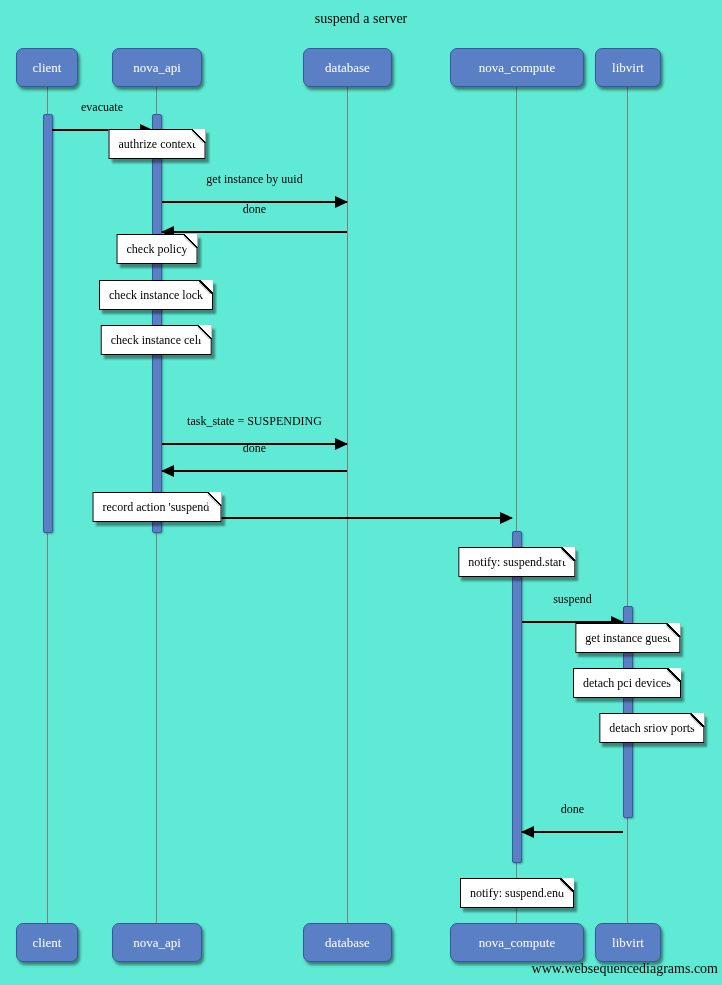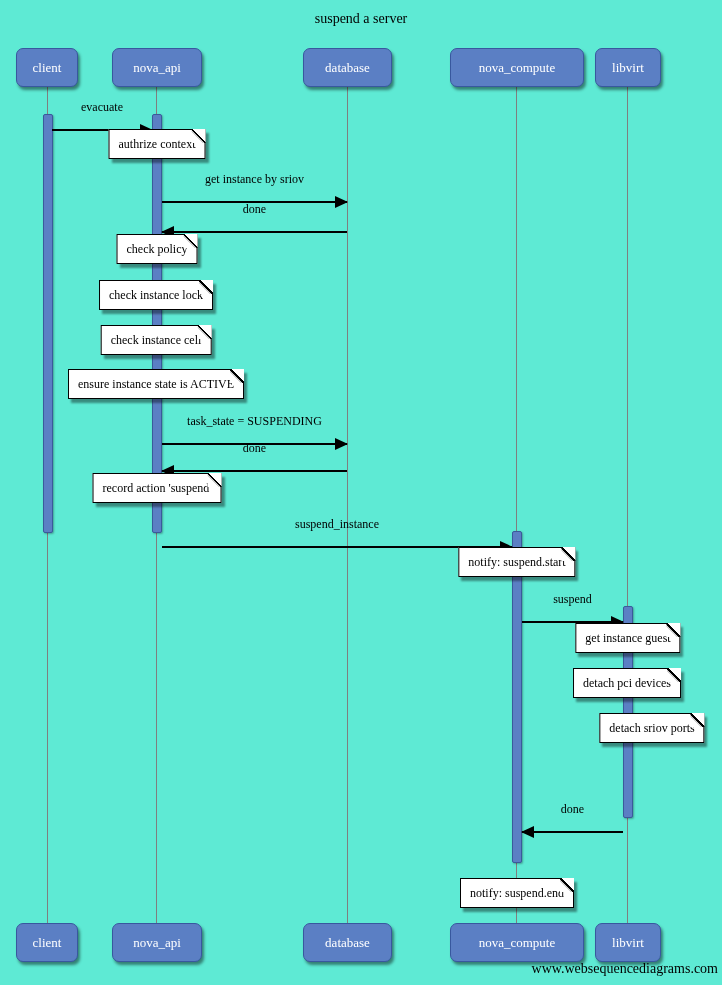--- a/index.html
+++ b/index.html
@@ -92,21 +92,21 @@
     </div>
 
   <div class="msg" style="left:52px;top:100px;width:100px;">
     <div class="msg-label">evacuate</div>
     <div class="msg-line">
         <div class="arrow right"></div>
       </div>
   </div>
 
   <div class="msg" style="left:162px;top:172px;width:185px;">
-    <div class="msg-label">get instance by sriov</div>
+    <div class="msg-label">get instance by uuid</div>
     <div class="msg-line">
         <div class="arrow right"></div>
       </div>
   </div>
 
   <div class="msg" style="left:162px;top:202px;width:185px;">
     <div class="msg-label">done</div>
     <div class="msg-line">
         <div class="arrow left"></div>
       </div>
@@ -120,21 +120,20 @@
   </div>
 
   <div class="msg" style="left:162px;top:441px;width:185px;">
     <div class="msg-label">done</div>
     <div class="msg-line">
         <div class="arrow left"></div>
       </div>
   </div>
 
   <div class="msg" style="left:162px;top:517px;width:350px;">
-    <div class="msg-label">suspend_instance</div>
     <div class="msg-line">
         <div class="arrow right"></div>
       </div>
   </div>
 
   <div class="msg" style="left:522px;top:592px;width:101px;">
     <div class="msg-label">suspend</div>
     <div class="msg-line">
         <div class="arrow right"></div>
       </div>
@@ -153,24 +152,21 @@
     </div>
   <div class="note" style="left:157px;top:234px;">
       <span>check policy</span>
     </div>
   <div class="note" style="left:156px;top:325px;">
       <span>check instance cell</span>
     </div>
   <div class="note" style="left:156px;top:280px;">
       <span>check instance lock</span>
     </div>
-  <div class="note" style="left:156px;top:369px;">
-      <span>ensure instance state is ACTIVE</span>
-    </div>
-  <div class="note" style="left:157px;top:473px;">
+  <div class="note" style="left:157px;top:492px;">
       <span>record action 'suspend'</span>
     </div>
   <div class="note" style="left:517px;top:547px;">
       <span>notify: suspend.start</span>
     </div>
   <div class="note" style="left:628px;top:623px;">
       <span>get instance guest</span>
     </div>
   <div class="note" style="left:627px;top:668px;">
       <span>detach pci devices</span>

